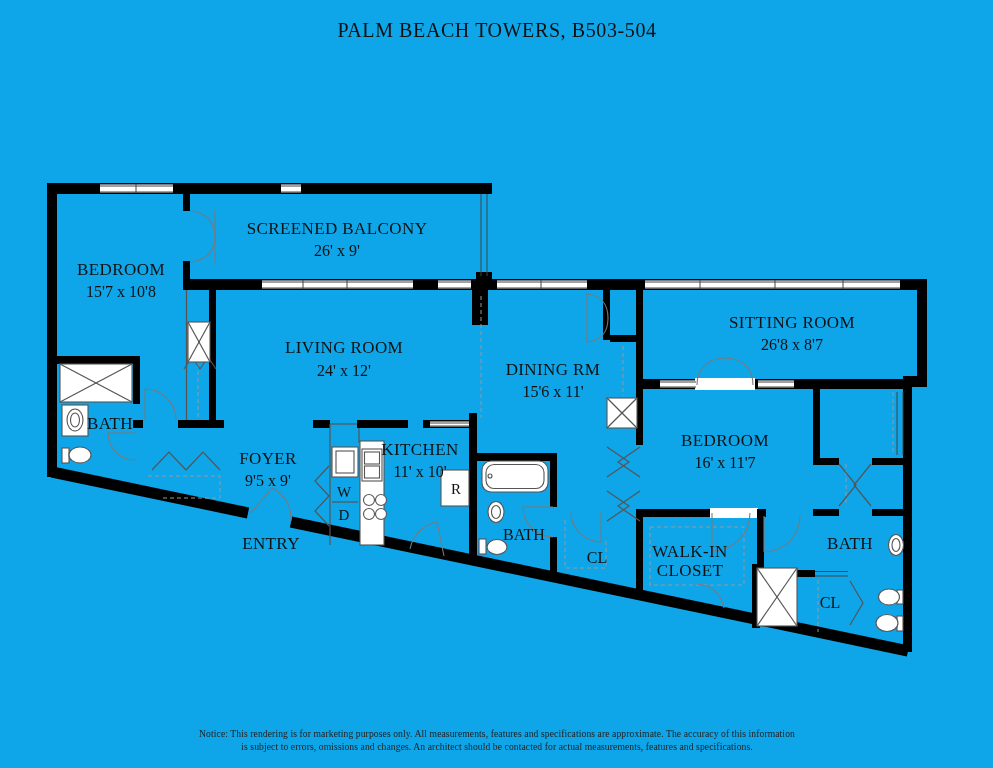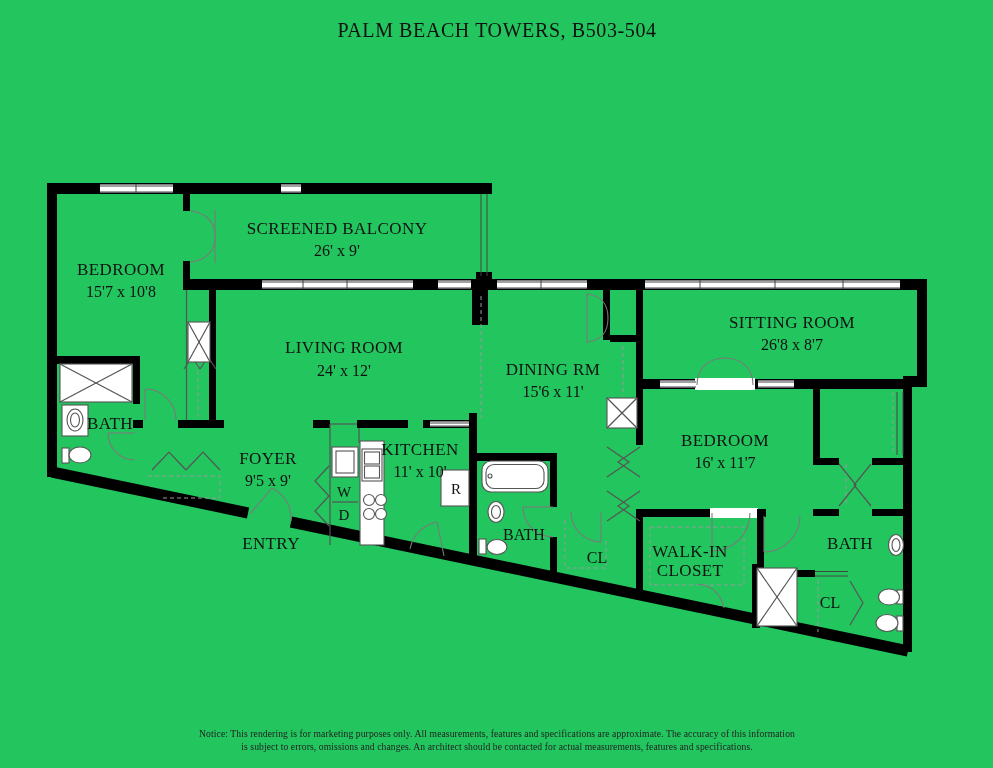--- a/index.html
+++ b/index.html
@@ -1,16 +1,16 @@
 <!DOCTYPE html>
 <html><head>
 <meta charset="utf-8">
 <style>
   html,body{margin:0;padding:0;background:#fff;}
-  .page{position:relative;width:993px;height:768px;background:#22c55e;overflow:hidden;
+  .page{position:relative;width:993px;height:768px;background:#0ea5e9;overflow:hidden;
         font-family:"Liberation Serif","DejaVu Serif",serif;}
   svg{position:absolute;left:0;top:0;}
   text{font-family:"Liberation Serif","DejaVu Serif",serif;fill:#111;text-anchor:middle;}
   .ttl{font-size:20px;letter-spacing:.6px;}
   .lbl{font-size:17px;letter-spacing:.4px;}
   .dim{font-size:16px;}
   .sm{font-size:15px;}
   .nt{font-size:9.6px;fill:#222;letter-spacing:.1px;}
   .w{fill:#000;}
   .wo{fill:#fff;}

